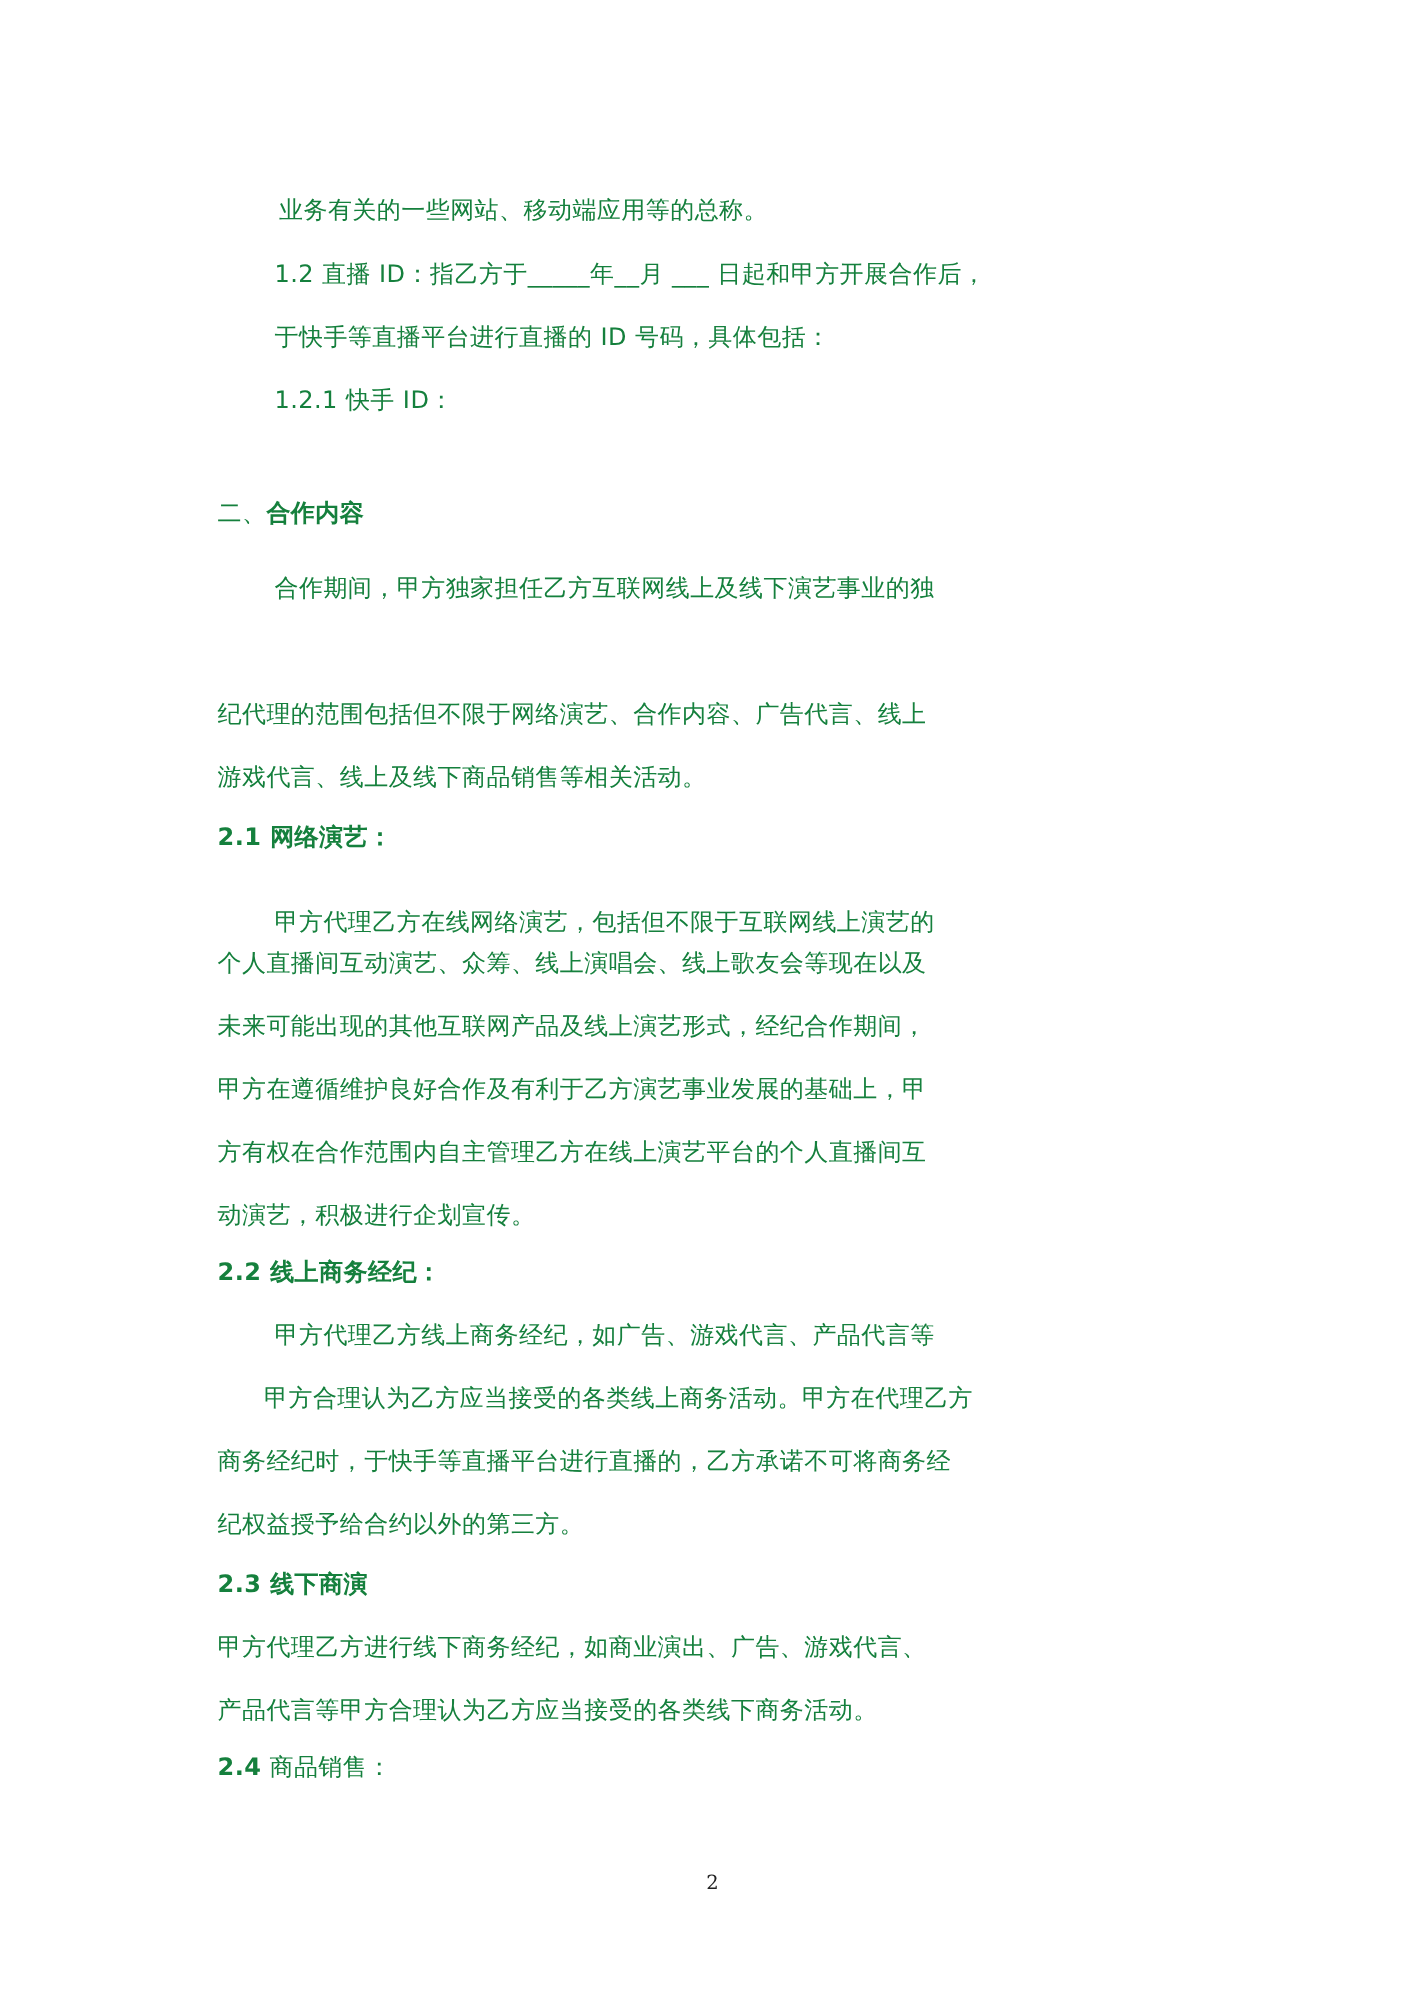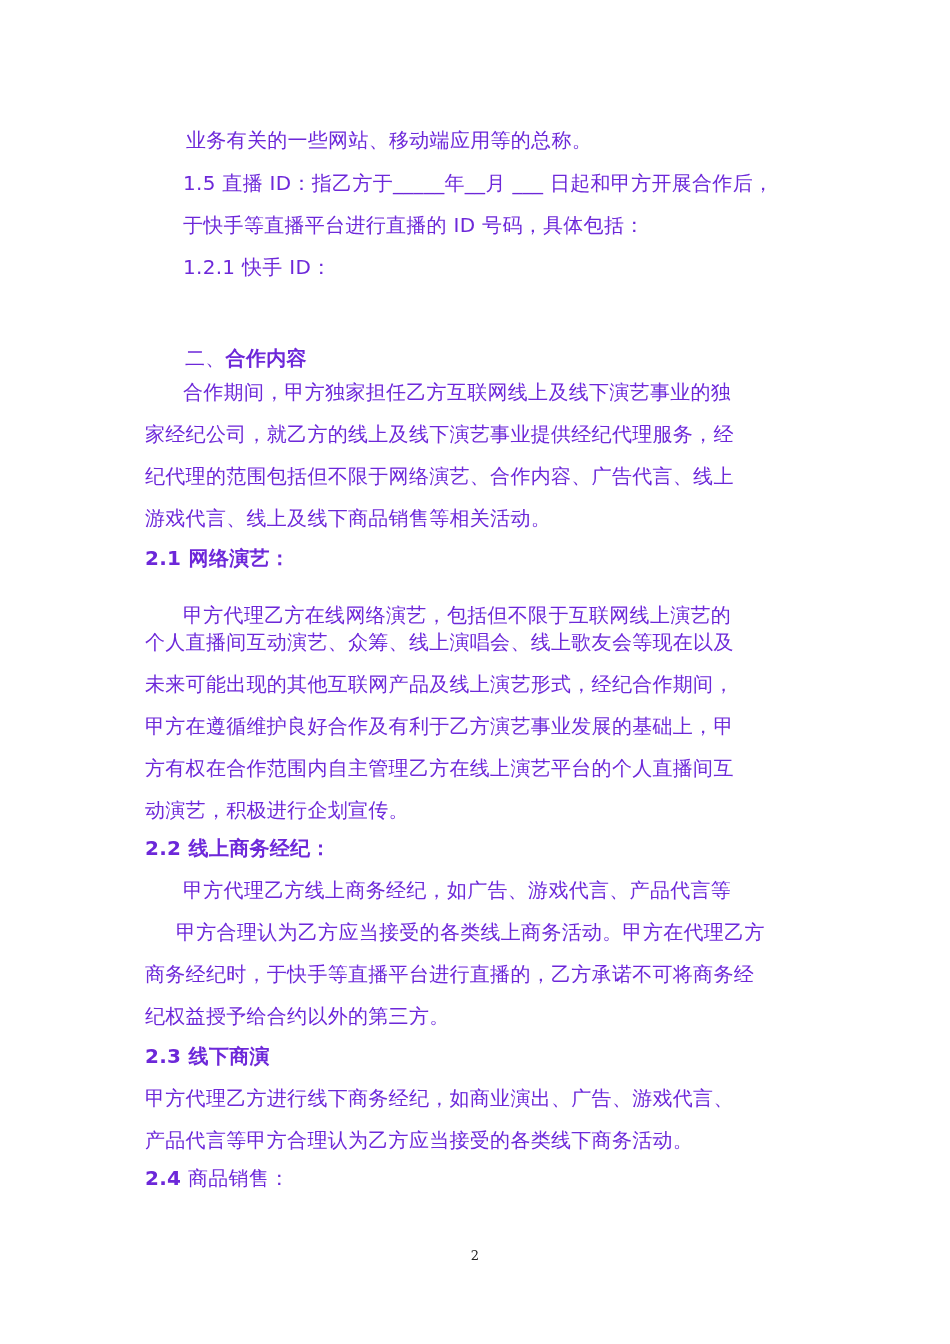--- a/index.html
+++ b/index.html
@@ -1,37 +1,36 @@
 <!DOCTYPE html>
 <html><head>
 <meta charset="utf-8">
 <style>
   html, body { margin:0; padding:0; background:#ffffff; }
   body { width:950px; height:1344px; position:relative; overflow:hidden;
          font-family:"DejaVu Sans", sans-serif; color:#111; }
   .page { position:absolute; left:0; top:0; width:950px; height:1344px; background:#fff; }
-  .line { position:absolute; font-size:20px; line-height:24px; white-space:pre; color:#6d28d9; letter-spacing:0.3px; }
+  .line { position:absolute; font-size:16px; line-height:24px; white-space:pre; color:#15803d; letter-spacing:0.3px; }
   .b { font-weight:bold; }
   .pagenum { position:absolute; top:1248px; left:0; width:950px; text-align:center;
              font-family:"DejaVu Serif", serif; font-size:13px; color:#222; }
 </style>
 </head>
 <body>
 
 <div class="page">
 
   <div class="line" style="left:186px; top:128px;">业务有关的一些网站、移动端应用等的总称。</div>
-  <div class="line" style="left:183px; top:171px;">1.5 直播 ID：指乙方于_____年__月 ___ 日起和甲方开展合作后，</div>
+  <div class="line" style="left:183px; top:171px;">1.2 直播 ID：指乙方于_____年__月 ___ 日起和甲方开展合作后，</div>
   <div class="line" style="left:183px; top:213px;">于快手等直播平台进行直播的 ID 号码，具体包括：</div>
   <div class="line" style="left:183px; top:255px;">1.2.1 快手 ID：</div>
 
-  <div class="line" style="left:145px; top:346px;margin-left:40px;"><span>二、</span><span class="b">合作内容</span></div>
+  <div class="line" style="left:145px; top:330px;"><span>二、</span><span class="b">合作内容</span></div>
 
   <div class="line" style="left:183px; top:380px;">合作期间，甲方独家担任乙方互联网线上及线下演艺事业的独</div>
-  <div class="line" style="left:145px; top:422px;">家经纪公司，就乙方的线上及线下演艺事业提供经纪代理服务，经</div>
   <div class="line" style="left:145px; top:464px;">纪代理的范围包括但不限于网络演艺、合作内容、广告代言、线上</div>
   <div class="line" style="left:145px; top:506px;">游戏代言、线上及线下商品销售等相关活动。</div>
 
   <div class="line b" style="left:145px; top:546px;">2.1 网络演艺：</div>
   <div class="line" style="left:183px; top:588px;margin-top:15px;">甲方代理乙方在线网络演艺，包括但不限于互联网线上演艺的</div>
   <div class="line" style="left:145px; top:630px;">个人直播间互动演艺、众筹、线上演唱会、线上歌友会等现在以及</div>
   <div class="line" style="left:145px; top:672px;">未来可能出现的其他互联网产品及线上演艺形式，经纪合作期间，</div>
   <div class="line" style="left:145px; top:714px;">甲方在遵循维护良好合作及有利于乙方演艺事业发展的基础上，甲</div>
   <div class="line" style="left:145px; top:756px;">方有权在合作范围内自主管理乙方在线上演艺平台的个人直播间互</div>
   <div class="line" style="left:145px; top:798px;">动演艺，积极进行企划宣传。</div>

